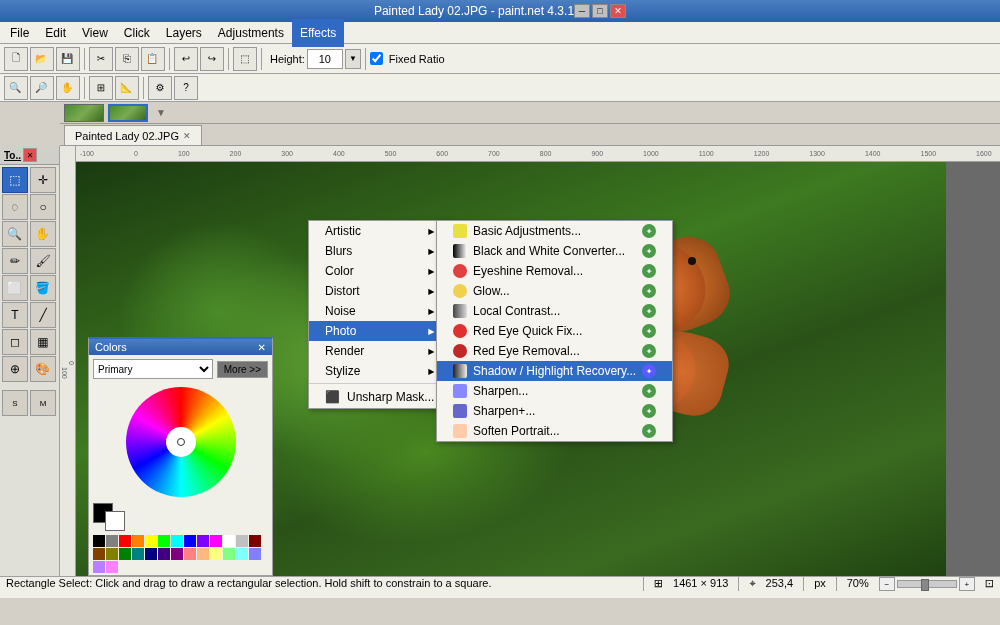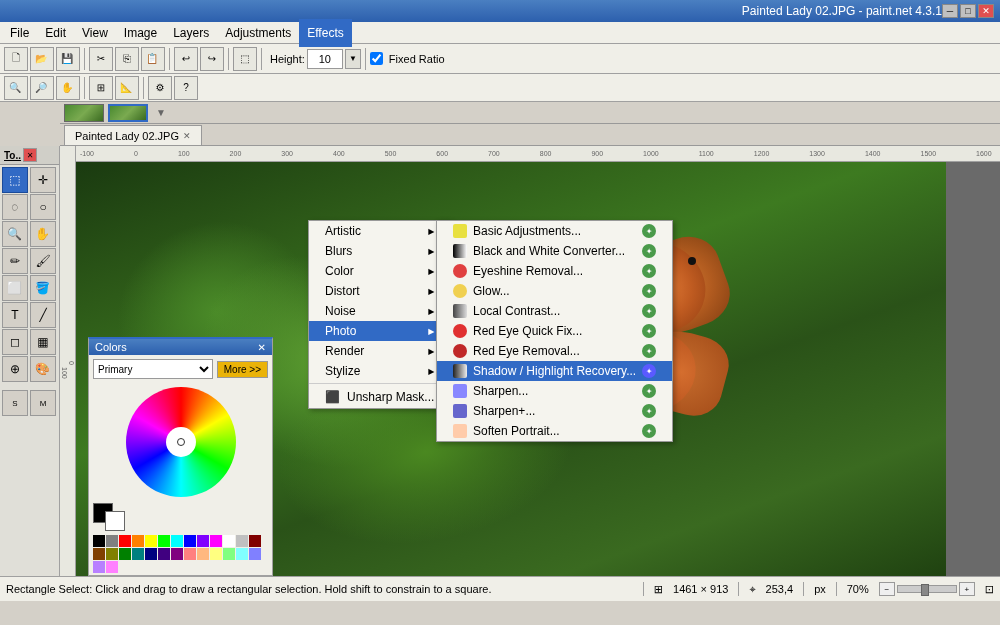--- a/index.html
+++ b/index.html
@@ -4,21 +4,21 @@
   <style>
     * { margin: 0; padding: 0; box-sizing: border-box; }
     body { width: 1000px; height: 625px; overflow: hidden; font-family: 'Segoe UI', Tahoma, Geneva, Verdana, sans-serif; font-size: 12px; background: #d4d0c8; }
 
     
     #title-bar {
       height: 22px;
       background: linear-gradient(to bottom, #4a7fc1, #2c5fad);
       display: flex;
       align-items: center;
-      justify-content: flex-end;
+      justify-content: center;
       padding: 0 6px;
       color: white;
     }
     #title-bar .win-btns { display: flex; gap: 2px; }
     #title-bar .win-btn {
       width: 16px; height: 14px;
       background: #c0c0c0;
       border: 1px solid #888;
       display: flex; align-items: center; justify-content: center;
       font-size: 9px; cursor: pointer; color: #000;
@@ -163,21 +163,21 @@
     }
     .color-select {
       flex: 1;
       height: 20px;
       border: 1px solid #999;
       background: #fff;
       font-size: 10px;
     }
     .more-btn {
       padding: 2px 6px;
-      background: #eab308;
+      background: #737373;
       border: 1px solid #999;
       font-size: 10px;
       cursor: pointer;
     }
     #color-wheel {
       width: 110px; height: 110px;
       margin: 4px auto;
       border-radius: 50%;
       background: conic-gradient(red, yellow, lime, cyan, blue, magenta, red);
       position: relative;
@@ -210,22 +210,22 @@
       gap: 1px;
     }
     .palette-swatch { width: 12px; height: 12px; cursor: pointer; }
 
     
     #status-bar {
       height: 22px;
       background: #f0efe8;
       border-top: 1px solid #a0a0a0;
       display: flex;
-      align-items: center;
-      padding: 12px 6px;
+      align-items: flex-start;
+      padding: 0 6px;
       font-size: 11px;
       gap: 10px;
     }
     #status-bar .status-sep { width: 1px; height: 14px; background: #a0a0a0; }
 
     
     #effects-menu {
       position: absolute;
       top: 74px; left: 232px;
       background: #f5f4ee;
@@ -335,21 +335,21 @@
     <div class="win-btn">─</div>
     <div class="win-btn">□</div>
     <div class="win-btn close">✕</div>
   </div>
 </div>
 
 <div id="menu-bar">
   <div class="menu-item">File</div>
   <div class="menu-item">Edit</div>
   <div class="menu-item">View</div>
-  <div class="menu-item">Image</div>
+  <div class="menu-item">Click</div>
   <div class="menu-item">Layers</div>
   <div class="menu-item">Adjustments</div>
   <div class="menu-item active">Effects</div>
 </div>
 
 <div id="toolbar">
   <div class="tb-btn">🗋</div>
   <div class="tb-btn">📂</div>
   <div class="tb-btn">💾</div>
   <div class="tb-separator"></div>

